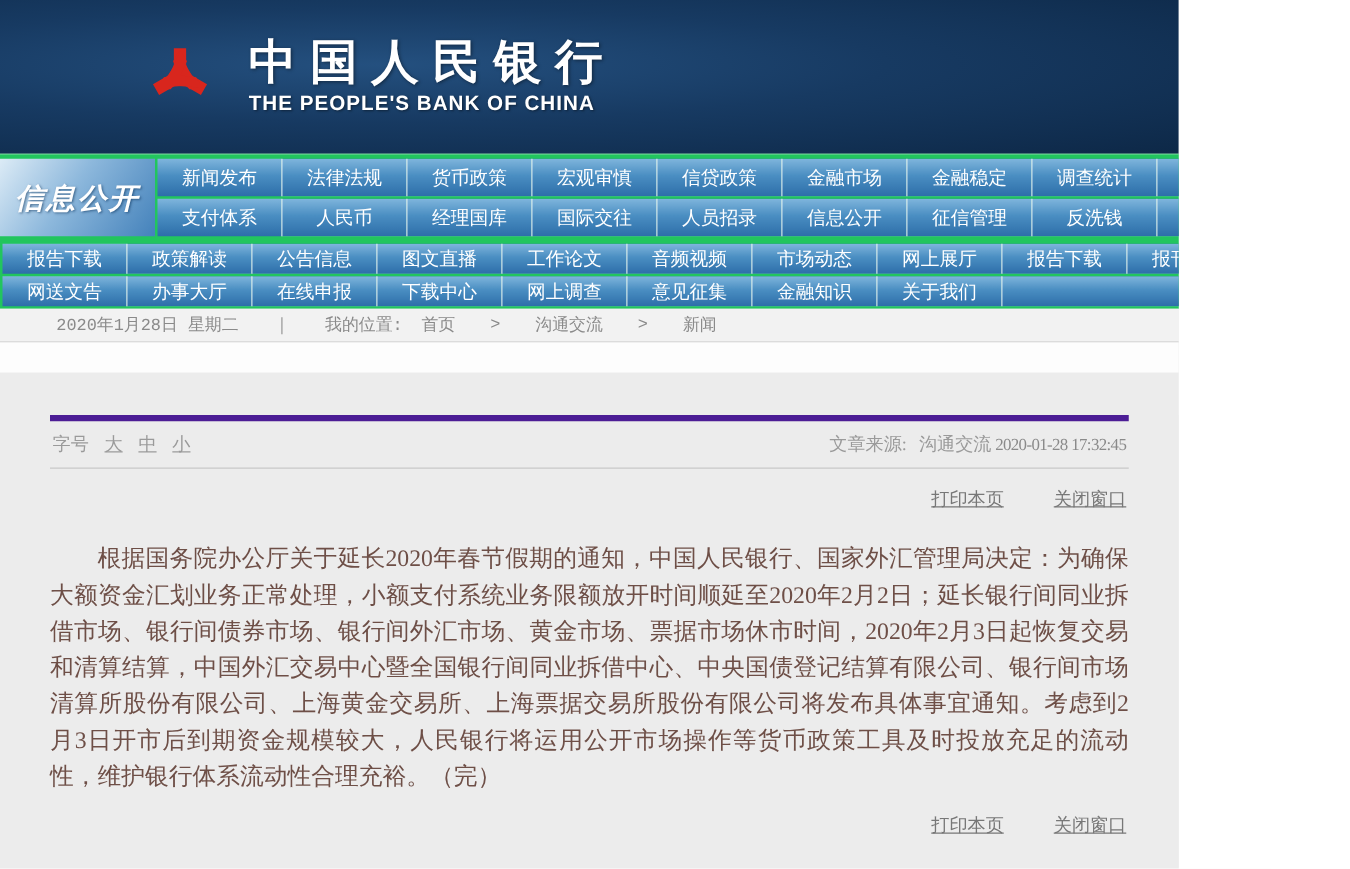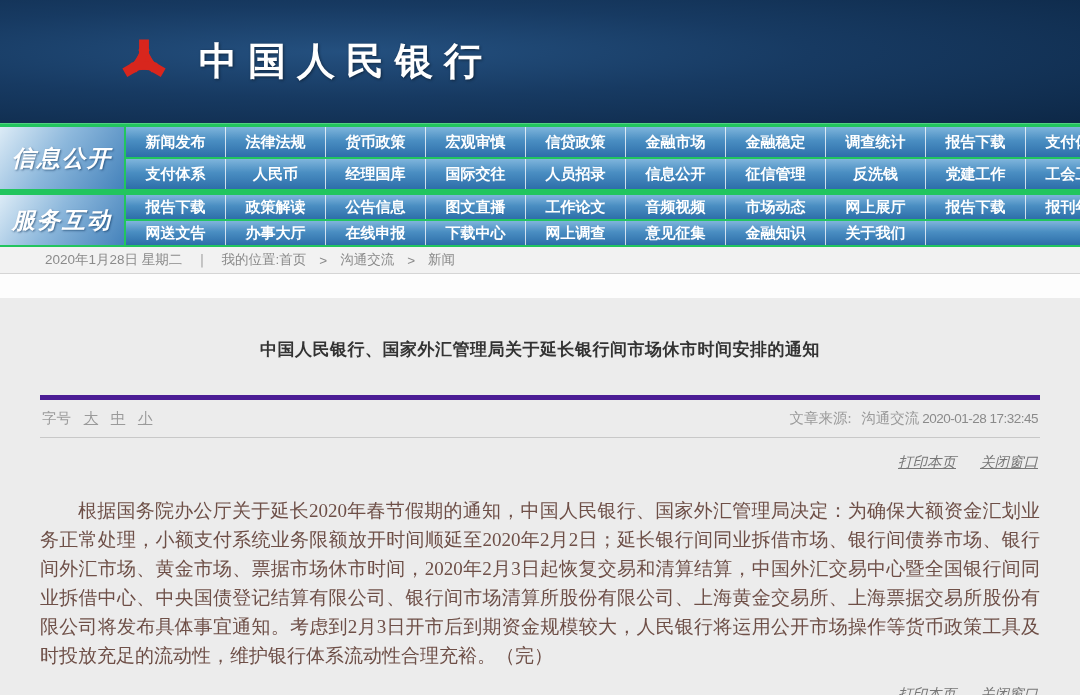--- a/index.html
+++ b/index.html
@@ -1,72 +1,73 @@
 <!DOCTYPE html>
 <html><head>
 <meta charset="utf-8">
 <style>
   html,body{margin:0;padding:0;background:#ffffff;}
-  .page{width:1080px;height:695px;overflow:hidden;font-family:"Liberation Sans",sans-serif;background:#ececec;}
+  .page{width:943px;height:695px;overflow:hidden;font-family:"Liberation Sans",sans-serif;background:#ececec;}
 
   
   .site-header{height:123px;background:radial-gradient(ellipse at 32% 42%, #24507f 0%, #173a62 45%, #0d2847 100%);display:flex;align-items:center;padding-left:103px;box-sizing:border-box;}
   .logo-emblem{flex:0 0 auto;margin-right:14px;}
   .logo-text .cn{color:#ffffff;font-family:"Liberation Serif",serif;font-weight:bold;font-size:38px;letter-spacing:11px;line-height:1.1;white-space:nowrap;text-shadow:1px 1px 3px rgba(0,0,0,.45);}
   .logo-text .en{color:#ffffff;font-weight:bold;font-size:16.5px;letter-spacing:.8px;margin-top:3px;white-space:nowrap;text-shadow:1px 1px 2px rgba(0,0,0,.45);}
 
   
   .mainnav{background:#22c55e;padding:3px 0 0;width:1080px;overflow:hidden;border-top:1px solid rgba(255,255,255,.22);}
   .navsec{display:flex;margin-bottom:6px;}
   .navsec:last-child{margin-bottom:2px;}
   .navlabel{flex:0 0 124px;background:linear-gradient(125deg,#dcebf6 0%,#8db8dc 45%,#4482bb 100%);color:#fff;font-style:italic;font-weight:bold;font-size:23px;letter-spacing:2px;display:flex;align-items:center;justify-content:center;text-shadow:1px 1px 2px rgba(0,40,80,.55);cursor:pointer;}
   .navrows{flex:1;display:flex;flex-direction:column;gap:2px;margin-left:2px;}
   .navrow{display:flex;}
-  .navcell{flex:0 0 99px;width:99px;display:flex;align-items:center;justify-content:center;color:#fff;font-weight:bold;font-size:15px;background:linear-gradient(#7fb5dc 0%,#4a8ec2 45%,#2d6ea9 100%);border-left:1px solid rgba(255,255,255,.75);text-decoration:none;cursor:pointer;white-space:nowrap;overflow:hidden;}
+  .navcell{flex:0 0 99px;width:99px;display:flex;align-items:center;justify-content:center;color:#fff;font-weight:normal;font-size:15px;background:linear-gradient(#7fb5dc 0%,#4a8ec2 45%,#2d6ea9 100%);border-left:1px solid rgba(255,255,255,.75);text-decoration:none;cursor:pointer;white-space:nowrap;overflow:hidden;}
   .navrow .navcell:first-child{border-left:none;}
   .s1 .navcell{height:30px;}
   .s2 .navcell{height:24px;}
   .navcell.filler{flex:1 1 auto;border-left:1px solid rgba(255,255,255,.75);cursor:default;}
 
   
-  .breadcrumb-bar{height:26px;background:#f2f2f2;border-bottom:1px solid #d5d5d5;display:flex;align-items:center;padding-left:45px;font-family:Liberation Sans, sans-serif;font-size:13.5px;color:#8a8a8a;}
+  .breadcrumb-bar{height:26px;background:#f2f2f2;border-bottom:1px solid #d5d5d5;display:flex;align-items:center;padding-left:45px;font-family:Liberation Mono, monospace;font-size:13.5px;color:#8a8a8a;gap:15px;}
   .breadcrumb-bar span{margin-right:13px;}
   .breadcrumb-bar a{color:#8a8a8a;text-decoration:none;cursor:pointer;}
   .white-strip{height:24px;background:#fdfdfd;}
 
   
   .article{background:#ececec;padding:0 40px 18px;box-sizing:border-box;}
   .article-title{margin:0;padding-top:40px;text-align:center;font-size:17px;font-weight:bold;color:#333;letter-spacing:.5px;}
   .meta{display:flex;align-items:center;margin-top:34px;border-top:5px solid #4c1d95;border-bottom:1px solid #c8c8c8;padding:9px 2px;font-family:"Liberation Serif",serif;font-size:14.5px;color:#9a9a9a;}
   .meta-left span, .meta-left a{margin-right:9px;}
   .meta-left a{color:#9a9a9a;text-decoration:underline;cursor:pointer;}
   .meta-center{flex:1;text-align:right;}
   .meta-center span{margin:0 3px;}
-  .meta-right{font-family:Liberation Sans, sans-serif;font-size:13.5px;color:#8a8a8a;letter-spacing:-.5px;}
-  .printrow{display:flex;justify-content:flex-end;gap:24px;padding:15px 2px 6px;font-family:"Liberation Serif",serif;font-size:14.5px;font-style:italic;}
+  .meta-right{font-family:Liberation Serif, serif;font-size:13.5px;color:#8a8a8a;letter-spacing:-.5px;}
+  .printrow{display:flex;justify-content:flex-end;gap:40px;padding:15px 2px 6px;font-family:"Liberation Serif",serif;font-size:14.5px;}
   .printrow a{color:#777;text-decoration:underline;cursor:pointer;}
   .article-body{margin:18px 0 0;text-indent:2em;font-family:"Liberation Serif",serif;font-size:19px;line-height:29px;color:#6e4f47;text-align:justify;}
 </style>
 </head>
 <body>
 
 <div class="page">
 
   <header class="site-header">
     <div class="logo-emblem">
       <svg width="82" height="90" viewBox="0 0 100 108">
         <g transform="translate(50,56)" fill="#d8261d">
           <path d="M -6 -27 H 6 V -9 L 21 13 H 9 L 0 0.5 L -9 13 H -21 L -6 -9 Z"></path>
           <path d="M -6 -27 H 6 V -9 L 21 13 H 9 L 0 0.5 L -9 13 H -21 L -6 -9 Z" transform="rotate(120)"></path>
           <path d="M -6 -27 H 6 V -9 L 21 13 H 9 L 0 0.5 L -9 13 H -21 L -6 -9 Z" transform="rotate(240)"></path>
         </g>
       </svg>
     </div>
     <div class="logo-text">
       <div class="cn">中国人民银行</div>
+      <div class="en">THE PEOPLE'S BANK OF CHINA</div>
     </div>
   </header>
 
   <nav class="mainnav">
     <div class="navsec s1">
       <div class="navlabel">信息公开</div>
       <div class="navrows">
         <div class="navrow">
           <a class="navcell">新闻发布</a>
           <a class="navcell">法律法规</a>
@@ -87,21 +88,20 @@
           <a class="navcell">人员招录</a>
           <a class="navcell">信息公开</a>
           <a class="navcell">征信管理</a>
           <a class="navcell">反洗钱</a>
           <a class="navcell">党建工作</a>
           <a class="navcell">工会工作</a>
         </div>
       </div>
     </div>
     <div class="navsec s2">
-      <div class="navlabel">服务互动</div>
       <div class="navrows">
         <div class="navrow">
           <a class="navcell">报告下载</a>
           <a class="navcell">政策解读</a>
           <a class="navcell">公告信息</a>
           <a class="navcell">图文直播</a>
           <a class="navcell">工作论文</a>
           <a class="navcell">音频视频</a>
           <a class="navcell">市场动态</a>
           <a class="navcell">网上展厅</a>
@@ -129,21 +129,20 @@
     <span style="margin-right:0;">我的位置:</span>
     <span style="margin-right:13px;"><a>首页</a></span>
     <span>&gt;</span>
     <span><a>沟通交流</a></span>
     <span>&gt;</span>
     <span><a>新闻</a></span>
   </div>
   <div class="white-strip"></div>
 
   <main class="article">
-    <h1 class="article-title">中国人民银行、国家外汇管理局关于延长银行间市场休市时间安排的通知</h1>
 
     <div class="meta">
       <div class="meta-left">
         <span>字号</span>
         <a>大</a>
         <a>中</a>
         <a>小</a>
       </div>
       <div class="meta-center">
         <span>文章来源:</span>

